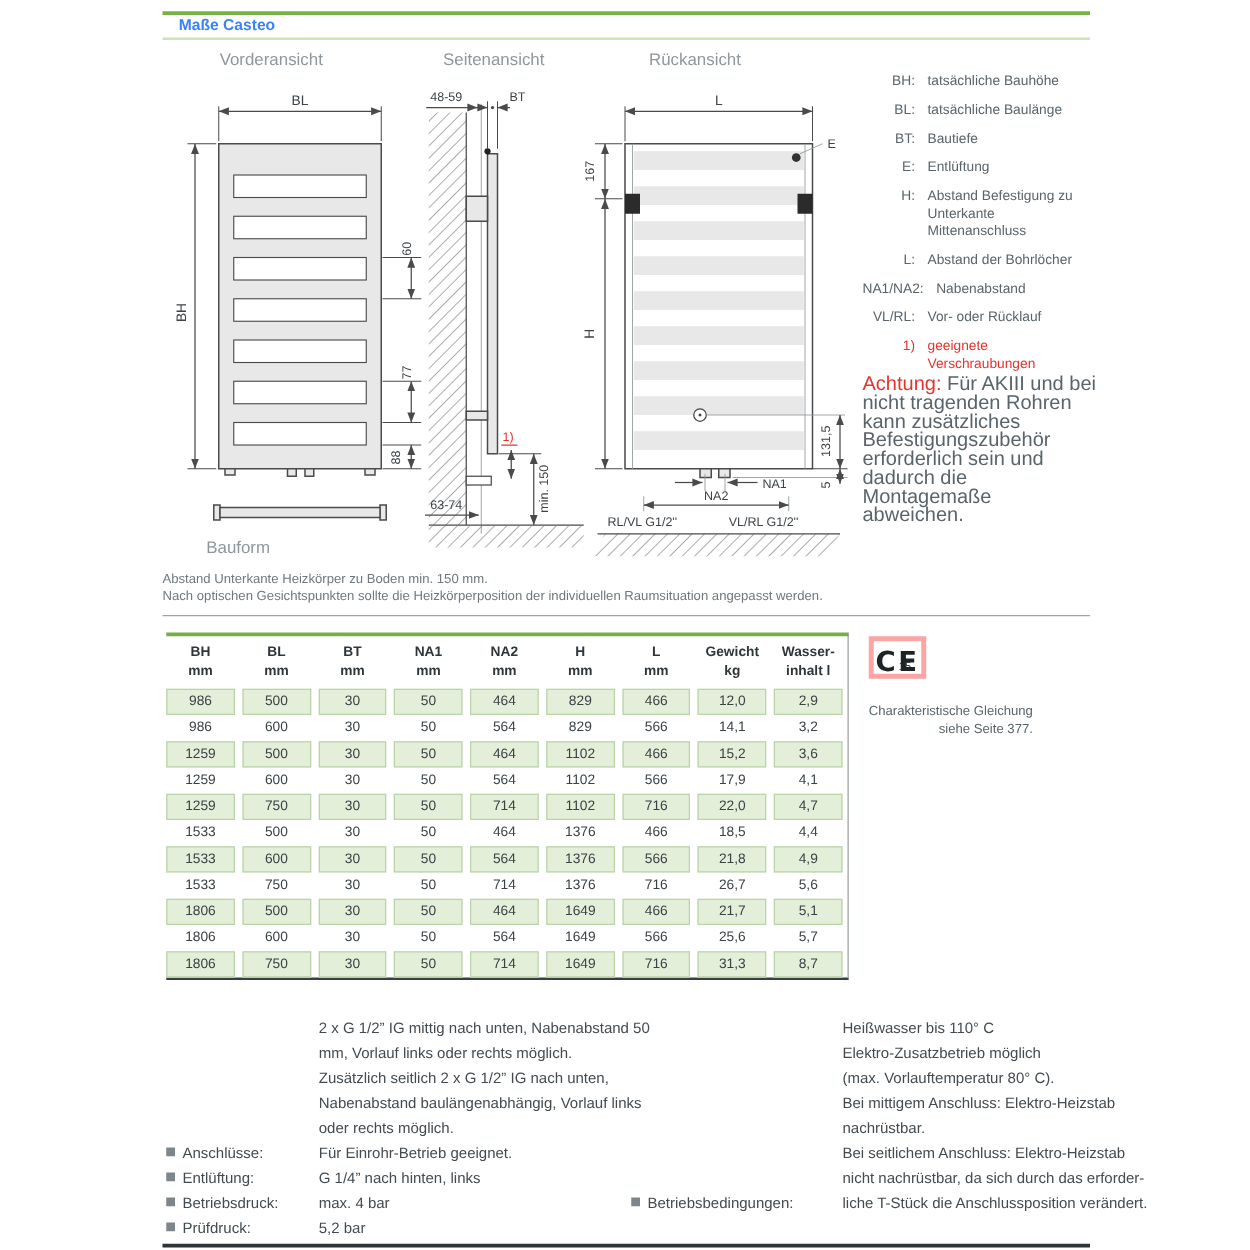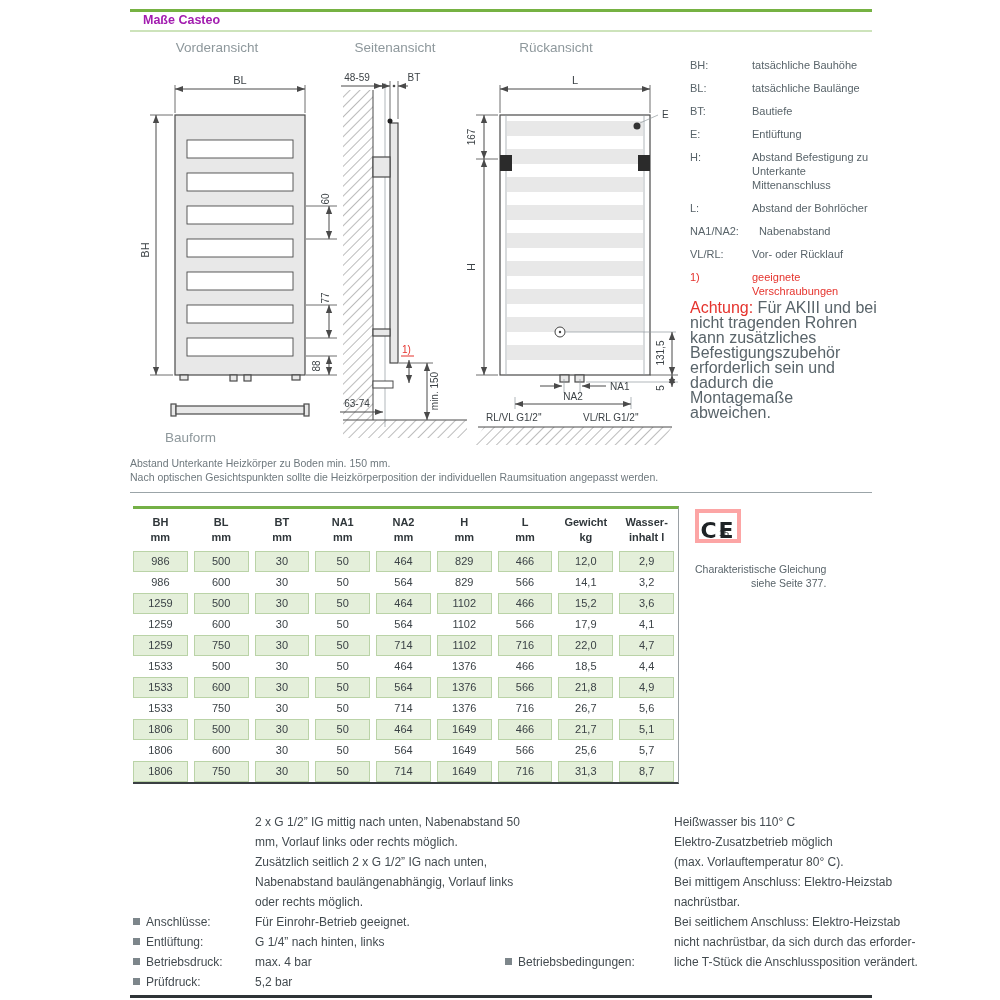--- a/index.html
+++ b/index.html
@@ -2,36 +2,36 @@
 <html><head>
 <meta charset="utf-8">
 <style>
   html,body{margin:0;padding:0;background:#fff;}
   .canvas{position:relative;width:1000px;height:1000px;background:#fff;
           font-family:"Liberation Sans",sans-serif;color:#3f474c;overflow:hidden;}
   .rule{position:absolute;}
   .rule-top{left:130px;top:9px;width:742px;height:3px;background:#76b243;}
   .rule-thin{left:130px;top:30px;width:742px;height:2px;background:#cde3bb;}
   .rule-bottom{left:130px;top:995px;width:742px;height:3px;background:#2f3437;}
-  .page-title{position:absolute;left:143px;top:13px;font-size:12.5px;font-weight:bold;color:#a21caf;}
+  .page-title{position:absolute;left:143px;top:13px;font-size:12.5px;font-weight:bold;color:#3b82f6;}
   .view-label{position:absolute;top:40px;width:160px;text-align:center;font-size:13.5px;color:#8e989c;}
   .drawing{position:absolute;}
   .dln{stroke:#4a4a4a;stroke-width:1;fill:none;}
   .ext{stroke:#4a4a4a;stroke-width:0.8;fill:none;}
   .thin{stroke:#909a9e;stroke-width:0.7;fill:none;}
   .body-fill{fill:#e8e8e8;stroke:#4a4a4a;stroke-width:1.2;}
   .slot{fill:#ffffff;stroke:#4a4a4a;stroke-width:0.9;}
   .slat{fill:#e8e8e8;}
   text.dim{font:10px "Liberation Sans",sans-serif;fill:#3d4347;}
   text.dim-b{font:11px "Liberation Sans",sans-serif;fill:#3d4347;}
   text.red-t{fill:#e5332d;}
   text.gray-t{font:13.5px "Liberation Sans",sans-serif;fill:#8e989c;}
   .legend{position:absolute;left:690px;top:58px;width:185px;font-size:11px;line-height:14px;color:#59646a;}
   .legend-row{display:flex;margin-bottom:9px;}
-  .legend-key{flex:none;min-width:42px;padding-right:20px;}
+  .legend-key{flex:none;min-width:42px;padding-right:10px;text-align:right;}
   .legend-value{flex:1;}
   .legend-row.red{color:#e5332d;}
   .achtung{position:absolute;left:690px;top:300px;width:188px;font-size:16px;line-height:15px;color:#59646a;}
   .red{color:#e5332d;}
   .notes{position:absolute;left:130px;top:456px;font-size:10.5px;line-height:14px;color:#6e787d;}
   .divider{position:absolute;left:130px;top:492px;width:742px;height:1px;background:#9ba4a8;}
   .dim-table{position:absolute;left:133px;top:506px;width:546px;border-top:3px solid #74b046;
              border-right:1px solid #9aa0a4;border-bottom:2px solid #3a3f42;box-sizing:border-box;
              padding-right:4px;}
   .t-row{display:grid;grid-template-columns:repeat(9,1fr);column-gap:6px;}

